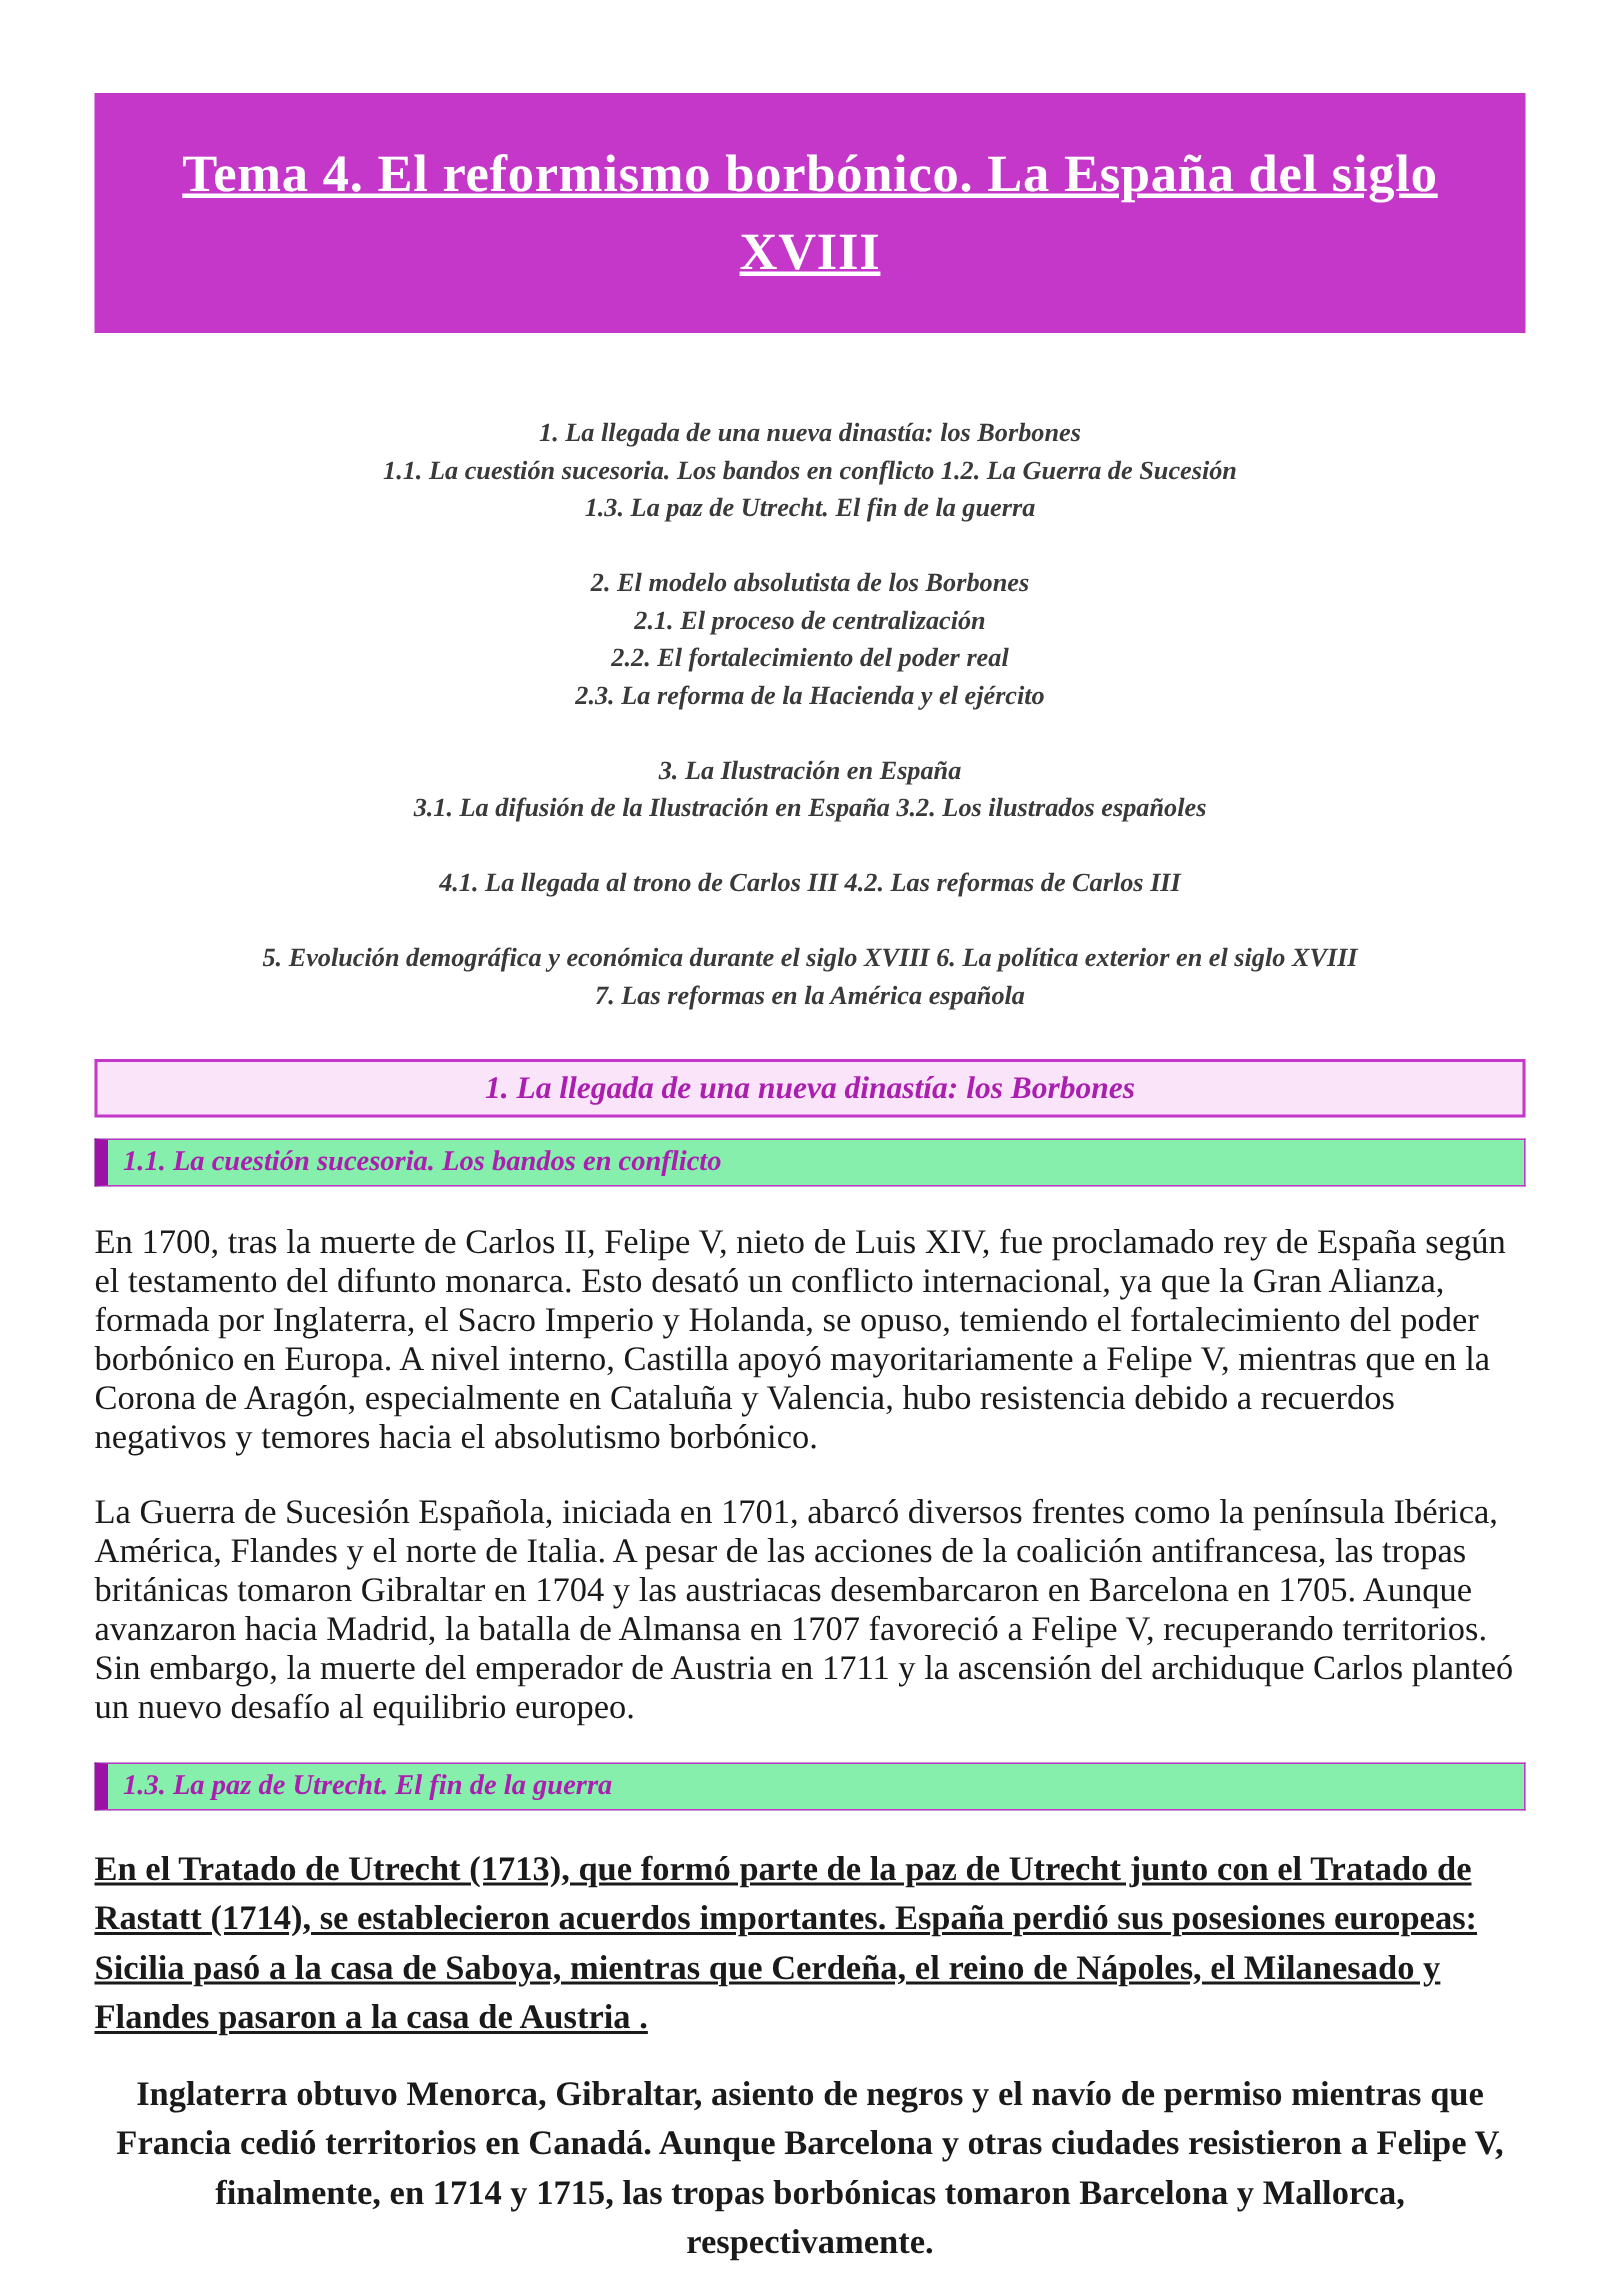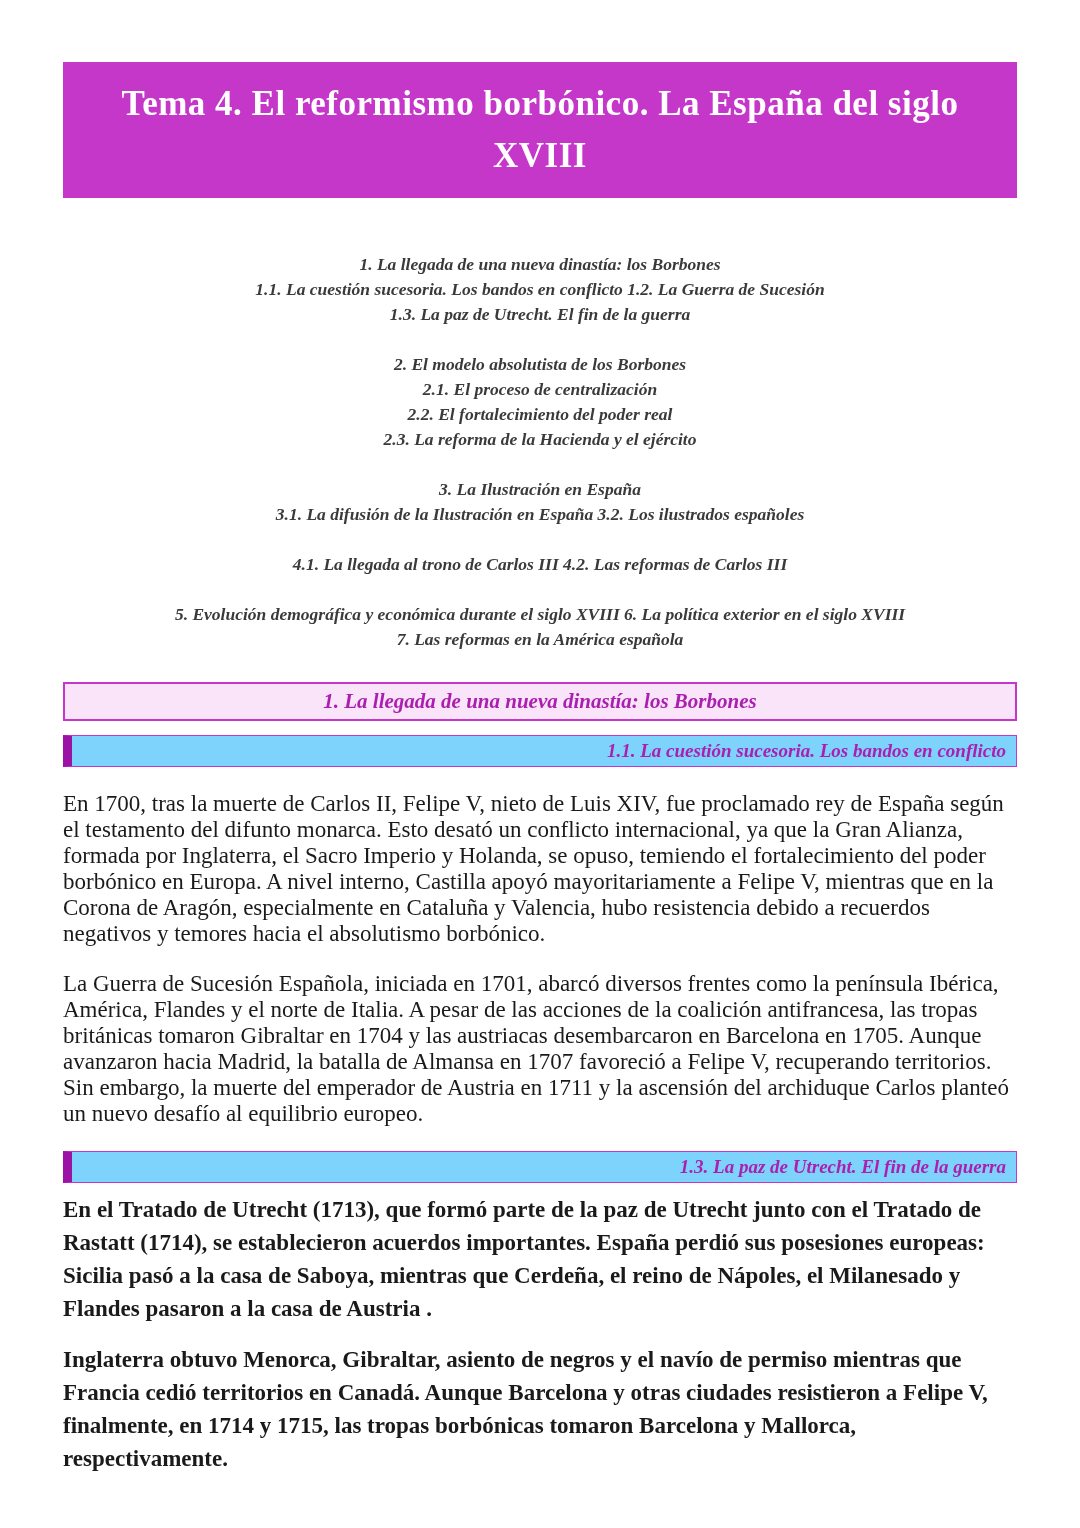--- a/index.html
+++ b/index.html
@@ -16,26 +16,27 @@
     padding: 62px 63px 0 63px;
     overflow: hidden;
     background: #ffffff;
   }
   .banner {
     background: var(--banner-bg, #c437c9);
     text-align: center;
     padding: 16px 28px;
   }
   .banner h1 {
-    margin: 0;
+    margin: 12px;
     color: #ffffff;
     font-weight: 700;
     font-size: 35px;
     line-height: 1.48;
     letter-spacing: 0.5px;
+    text-decoration: underline;
   }
   .toc {
     margin-top: 54px;
     text-align: center;
     font-style: italic;
     font-weight: 600;
     color: #3a3a3a;
     font-size: 17.5px;
   }
   .toc-group { margin: 0 0 25px 0; }
@@ -47,43 +48,43 @@
     border: 2px solid var(--box-border, #c437c9);
     text-align: center;
     font-weight: 700;
     font-style: italic;
     color: var(--heading-text, #ab1fb0);
     font-size: 21px;
     padding: 5px 10px;
   }
   .subsection-heading {
     margin-top: 14px;
-    background: #7dd3fc;
+    background: #86efac;
     border: 1.5px solid var(--box-border, #c437c9);
     border-left: 9px solid var(--left-bar, #9c12a4);
-    text-align: right;
+    text-align: left;
     font-weight: 700;
     font-style: italic;
     color: var(--heading-text, #ab1fb0);
     font-size: 19px;
     padding: 4px 10px;
   }
   .subsection-heading.spaced { margin-top: 24px; }
   .body-paragraph {
     font-size: 23px;
     line-height: 26px;
     margin: 24px 0 0 0;
     text-align: left;
   }
   .body-paragraph.bold {
     font-weight: 700;
     line-height: 33px;
   }
-  .body-paragraph.tight { margin-top: 10px; }
-  .body-paragraph.follow { margin-top: 18px; }
+  .body-paragraph.tight { margin-top: 22px; text-decoration: underline; }
+  .body-paragraph.follow { margin-top: 18px; text-align: center; }
 </style>
 </head>
 <body>
 
 <div class="page">
 
   <header class="banner">
     <h1>Tema 4. El reformismo borbónico. La España del siglo XVIII</h1>
   </header>
 

